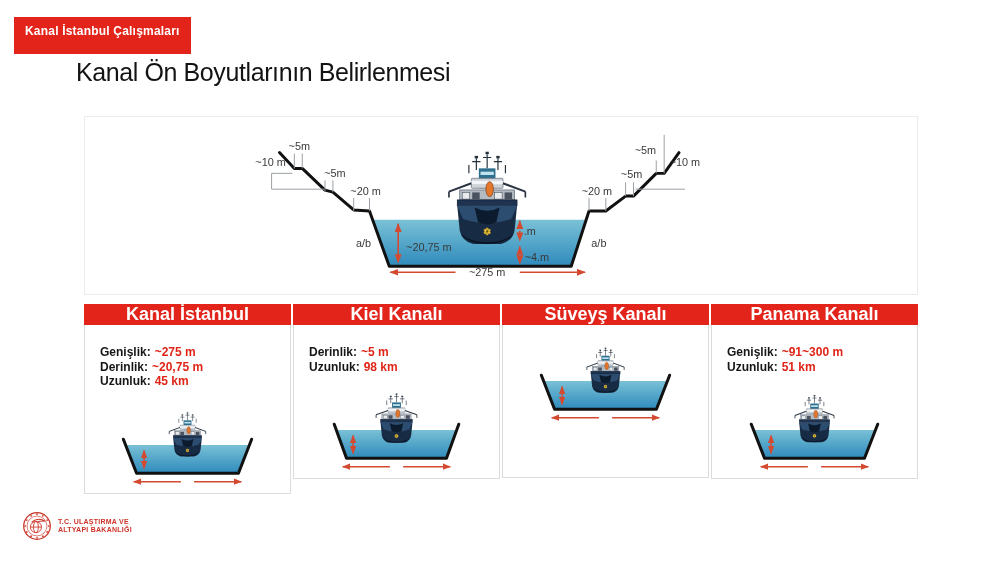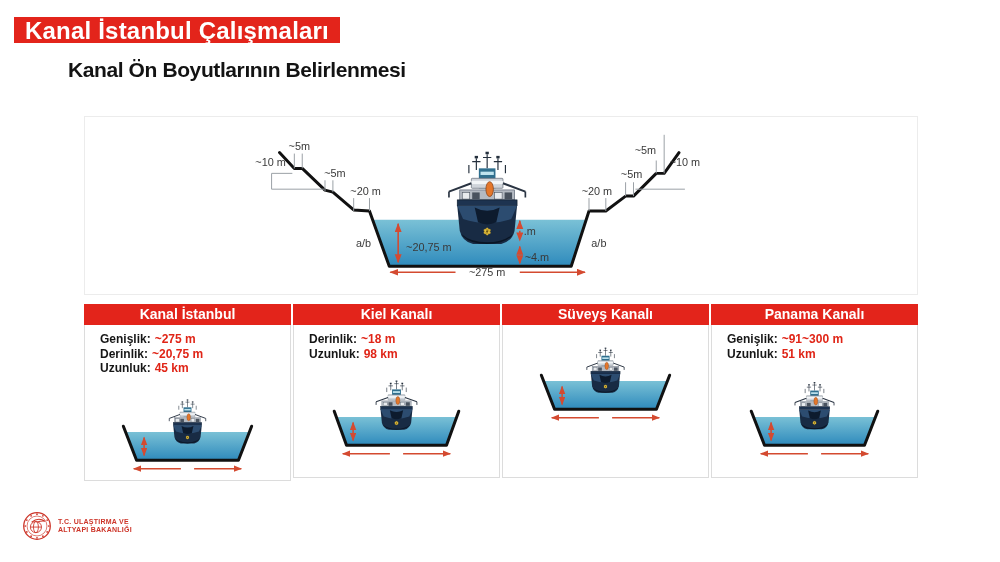--- a/index.html
+++ b/index.html
@@ -1,48 +1,48 @@
 <!DOCTYPE html>
 <html><head>
 <meta charset="utf-8">
 <style>
   html,body{margin:0;padding:0;}
   body{
     width:1000px;height:562px;position:relative;background:#ffffff;
     font-family:"Liberation Sans", sans-serif;overflow:hidden;
   }
   .banner{
-    position:absolute;left:14px;top:17px;height:26px;line-height:28px;
-    background:#e3241b;color:#ffffff;font-size:24px;font-weight:bold;
+    position:absolute;left:14px;top:17px;height:37px;line-height:28px;
+    background:#e3241b;color:#ffffff;font-size:12px;font-weight:bold;
     padding:0 11px;letter-spacing:.2px;white-space:nowrap;
   }
   .title{
-    position:absolute;left:68px;top:58px;font-size:21px;font-weight:700;
+    position:absolute;left:76px;top:58px;font-size:25px;font-weight:400;
     color:#131313;letter-spacing:-0.4px;white-space:nowrap;
   }
   .diagram-box{
     position:absolute;left:84px;top:116px;width:834px;height:179px;
     border:1px solid #ececec;background:#ffffff;box-sizing:border-box;
   }
   .diagram-box svg{display:block;}
   .panels{
     position:absolute;left:84px;top:304px;width:834px;height:174px;
     display:flex;
   }
   .panel{flex:1 1 0;display:flex;flex-direction:column;min-width:0;}
   .panel + .panel{margin-left:2px;}
   .panel-header{
     height:21px;line-height:21px;background:#e3241b;color:#ffffff;
-    font-size:14px;font-weight:bold;text-align:center;white-space:nowrap;
+    font-size:18px;font-weight:bold;text-align:center;white-space:nowrap;
   }
   .panel-body{
     flex:1;background:#ffffff;border:1px solid #dcdcdc;border-top:none;
     box-sizing:border-box;display:flex;flex-direction:column;
   }
-  .stats{padding:1px 8px 0 15px;margin-top:6px;}
+  .stats{padding:20px 8px 0 15px;}
   .stat-row{font-size:12px;font-weight:bold;line-height:14.5px;white-space:nowrap;}
   .stat-label{color:#161616;}
   .stat-value{color:#e02517;margin-left:4px;}
   .mini{margin-top:4px;}
   .footer-logo{
     position:absolute;left:22px;top:511px;display:flex;align-items:center;
   }
   .ministry{
     margin-left:6px;color:#cd3529;font-size:7px;font-weight:bold;
     line-height:8.5px;letter-spacing:.25px;white-space:nowrap;
@@ -159,21 +159,21 @@
           <line x1="111" y1="94" x2="161" y2="94" marker-end="url(#ah)"></line>
         </g>
       </svg>
     </div>
   </div>
 
   <div class="panel">
     <div class="panel-header">Kiel Kanalı</div>
     <div class="panel-body">
       <div class="stats">
-        <div class="stat-row"><span class="stat-label">Derinlik:</span><span class="stat-value">~18 m</span></div>
+        <div class="stat-row"><span class="stat-label">Derinlik:</span><span class="stat-value">~5 m</span></div>
         <div class="stat-row"><span class="stat-label">Uzunluk:</span><span class="stat-value">98 km</span></div>
       </div>
       <svg class="mini" width="100%" height="100" viewBox="0 0 208 106">
         <polygon points="41,55 167,55 157,85 51,85" fill="url(#wg)"></polygon>
         <path d="M38,49 L51,85 L157,85 L170,49" fill="none" stroke="#111111" stroke-width="3.2" stroke-linecap="round" stroke-linejoin="round"></path>
         <use href="#shipSym" transform="translate(104,55) scale(0.47)"></use>
         <g stroke="#d44a30" stroke-width="1.6">
           <line x1="58" y1="61" x2="58" y2="80" marker-start="url(#ah)" marker-end="url(#ah)"></line>
           <line x1="47" y1="94" x2="97" y2="94" marker-start="url(#ah)"></line>
           <line x1="111" y1="94" x2="161" y2="94" marker-end="url(#ah)"></line>

